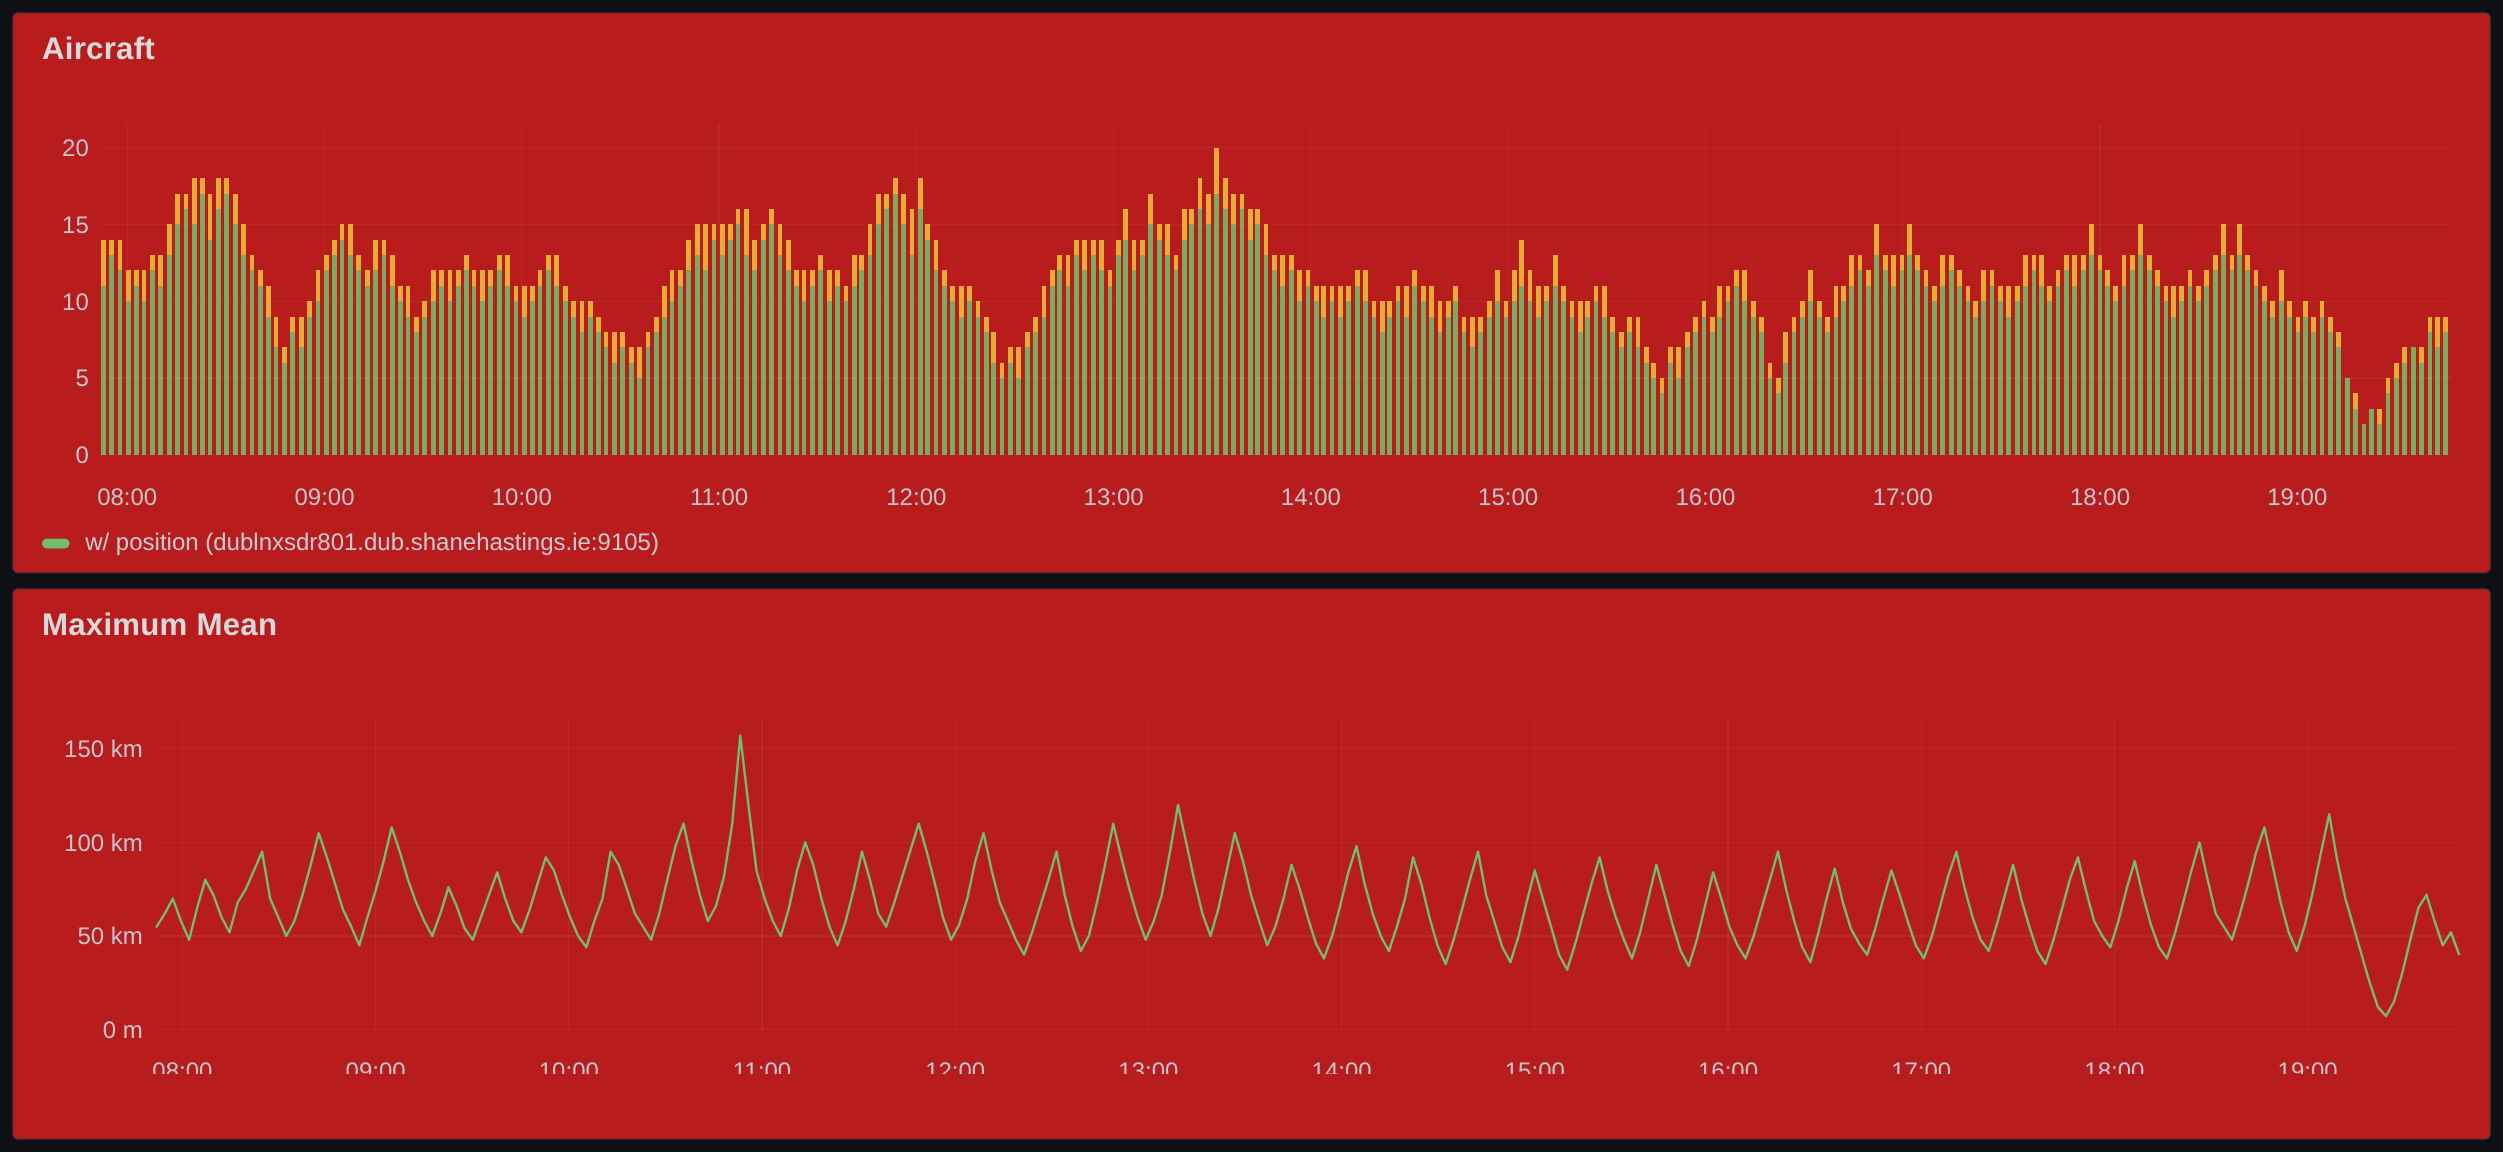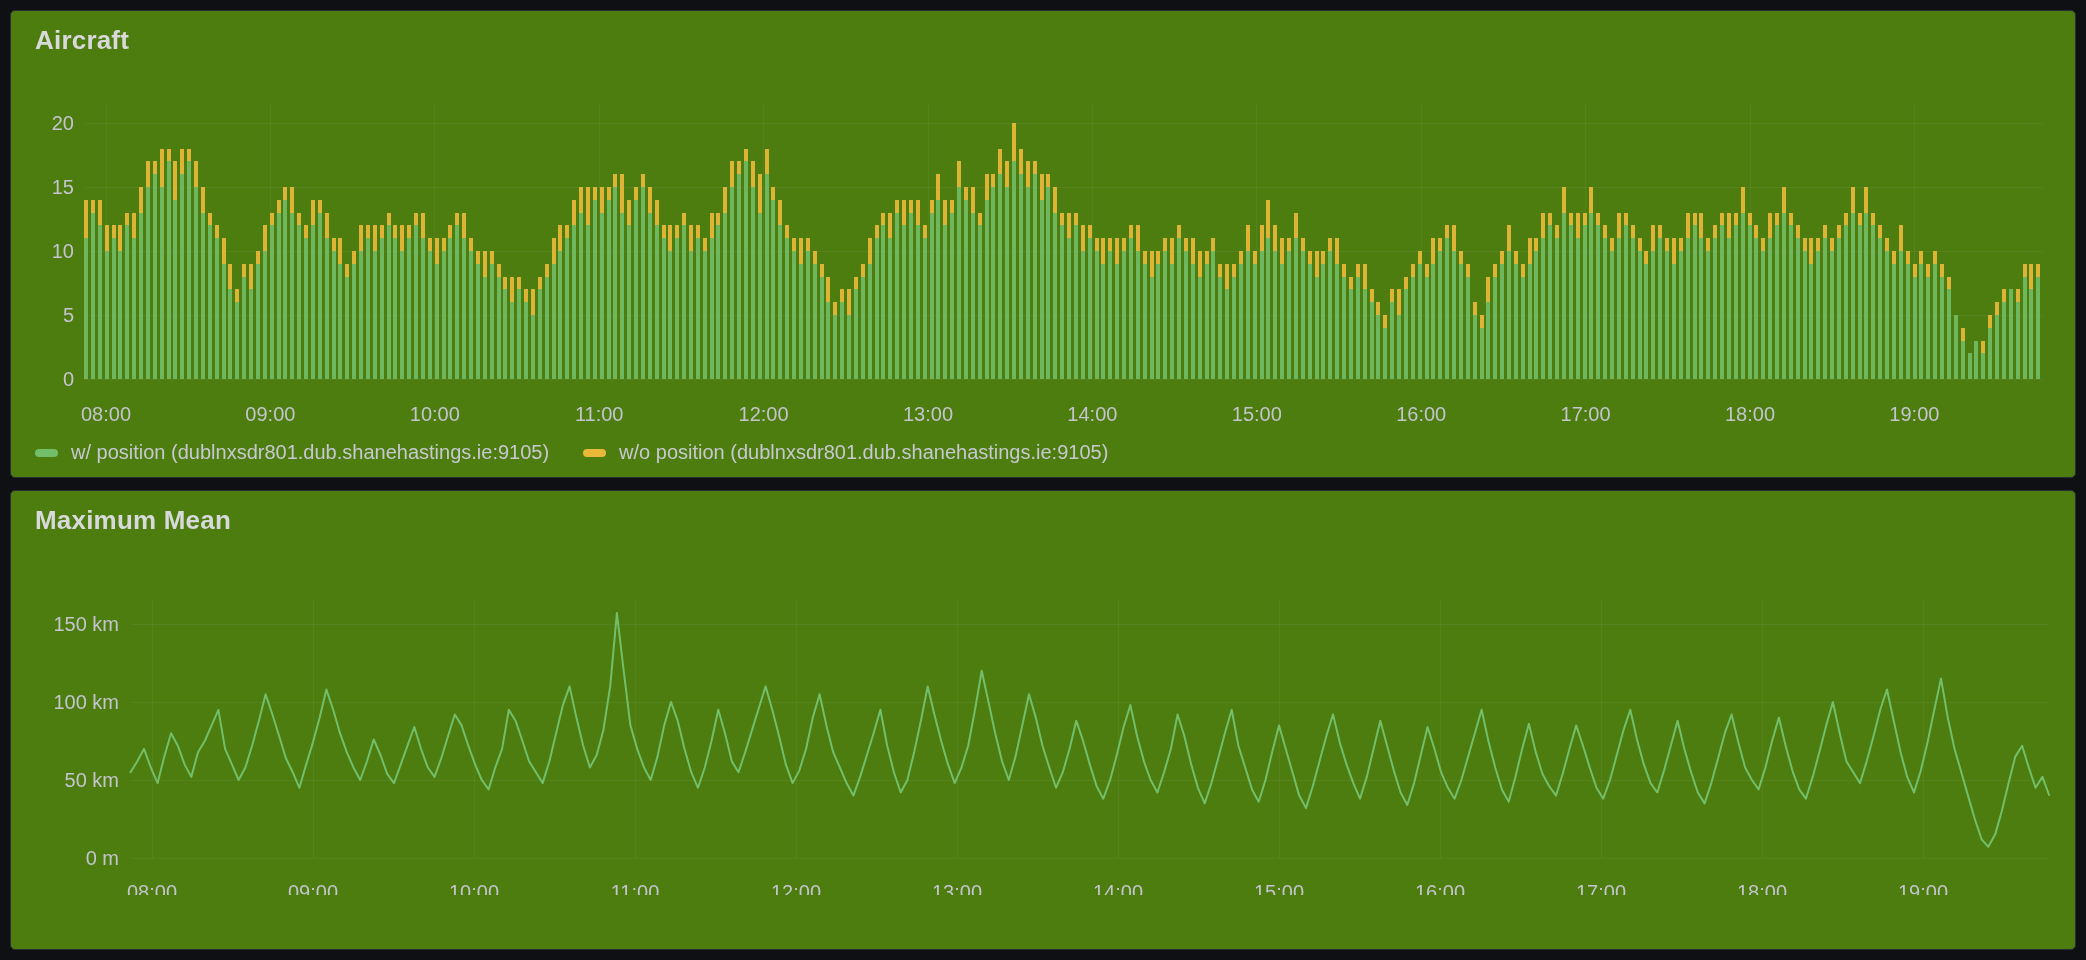--- a/index.html
+++ b/index.html
@@ -1,21 +1,21 @@
 <!DOCTYPE html>
 <html><head>
 <meta charset="utf-8">
 <style>
   * { margin:0; padding:0; box-sizing:border-box; }
   html,body { width:2086px; height:960px; background:#0f1014; overflow:hidden;
               font-family:"Liberation Sans","DejaVu Sans",sans-serif; }
   .dashboard { position:relative; width:2086px; height:960px; }
   .panel {
     position:absolute; left:10px; width:2066px;
-    background:#4d7c0f; border:1px solid #2b2e33; border-radius:5px;
+    background:#b91c1c; border:1px solid #2b2e33; border-radius:5px;
   }
   #panel0 { top:10px;  height:468px; }
   #panel1 { top:490px; height:460px; }
   .panel-title {
     position:absolute; top:14px; left:24px;
     font-size:26px; font-weight:600; letter-spacing:.2px; color:#d8d9da;
     cursor:pointer;
   }
   .plot-svg { position:absolute; top:0; left:0; }
   .legend {
@@ -639,24 +639,20 @@
         <rect x="2018" y="278.4" width="4" height="89.60000000000001" fill="#73BF69" fill-opacity="0.88" shape-rendering="crispEdges"></rect>
         <rect x="2018" y="252.79999999999998" width="4" height="25.6" fill="#EAB839" fill-opacity="0.92" shape-rendering="crispEdges"></rect>
         <rect x="2025" y="265.6" width="4" height="102.4" fill="#73BF69" fill-opacity="0.88" shape-rendering="crispEdges"></rect>
         <rect x="2025" y="252.8" width="4" height="12.8" fill="#EAB839" fill-opacity="0.92" shape-rendering="crispEdges"></rect>
       </svg>
     <div class="legend" id="legend0">
         <div class="legend-item">
           <span class="legend-swatch" style="background: rgb(115, 191, 105);"></span>
           <span class="legend-label">w/ position (dublnxsdr801.dub.shanehastings.ie:9105)</span>
         </div>
-        <div class="legend-item">
-          <span class="legend-swatch" style="background: rgb(234, 184, 57);"></span>
-          <span class="legend-label">w/o position (dublnxsdr801.dub.shanehastings.ie:9105)</span>
-        </div>
       </div>
   </section>
 
   <section class="panel" id="panel1">
     <h2 class="panel-title">Maximum Mean</h2>
     <svg class="plot-svg" id="svg1" width="2064" height="404" viewBox="0 0 2064 404">
         <line x1="119.53869999999998" y1="367" x2="2038.1113" y2="367" stroke="rgba(204,204,220,0.08)" stroke-width="1" shape-rendering="crispEdges"></line>
         <text x="108" y="374" fill="#c3c5cd" font-size="20" text-anchor="end">0 m</text>
         <line x1="119.53869999999998" y1="289" x2="2038.1113" y2="289" stroke="rgba(204,204,220,0.08)" stroke-width="1" shape-rendering="crispEdges"></line>
         <text x="108" y="296" fill="#c3c5cd" font-size="20" text-anchor="end">50 km</text>

